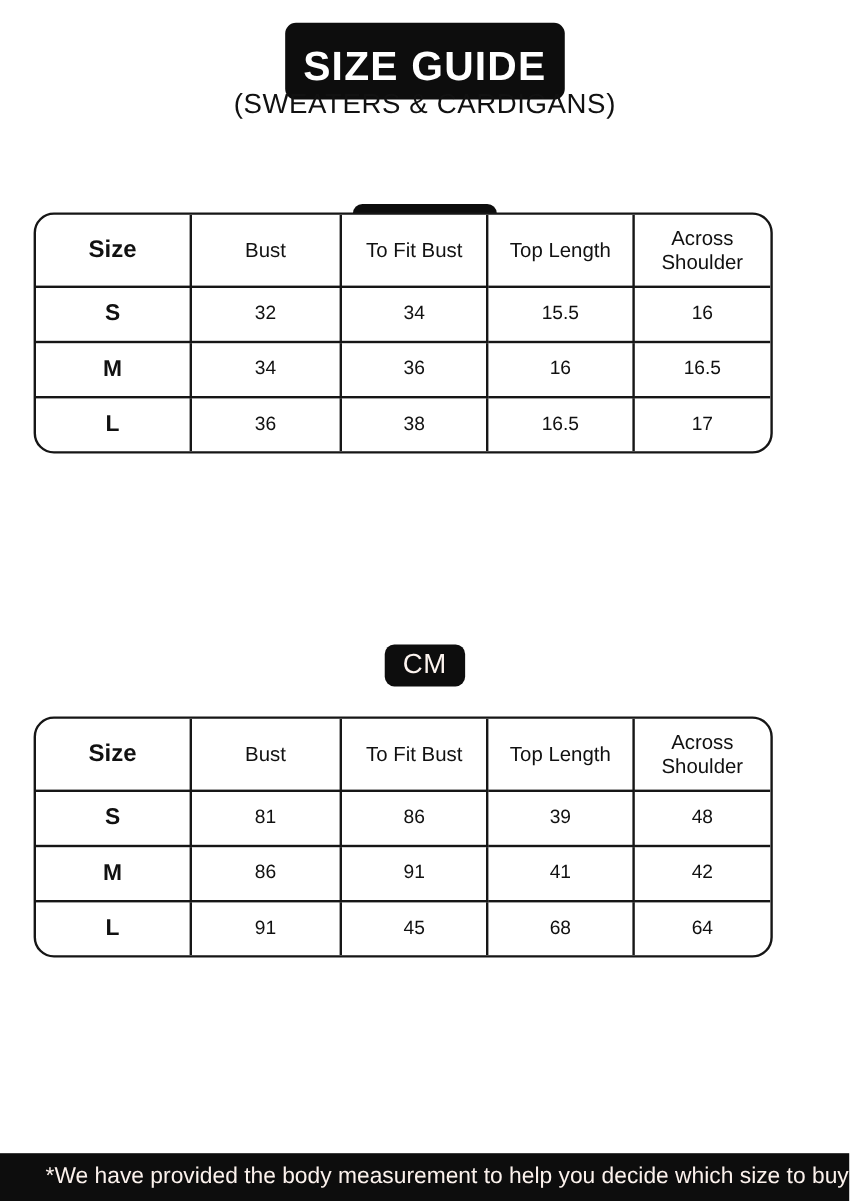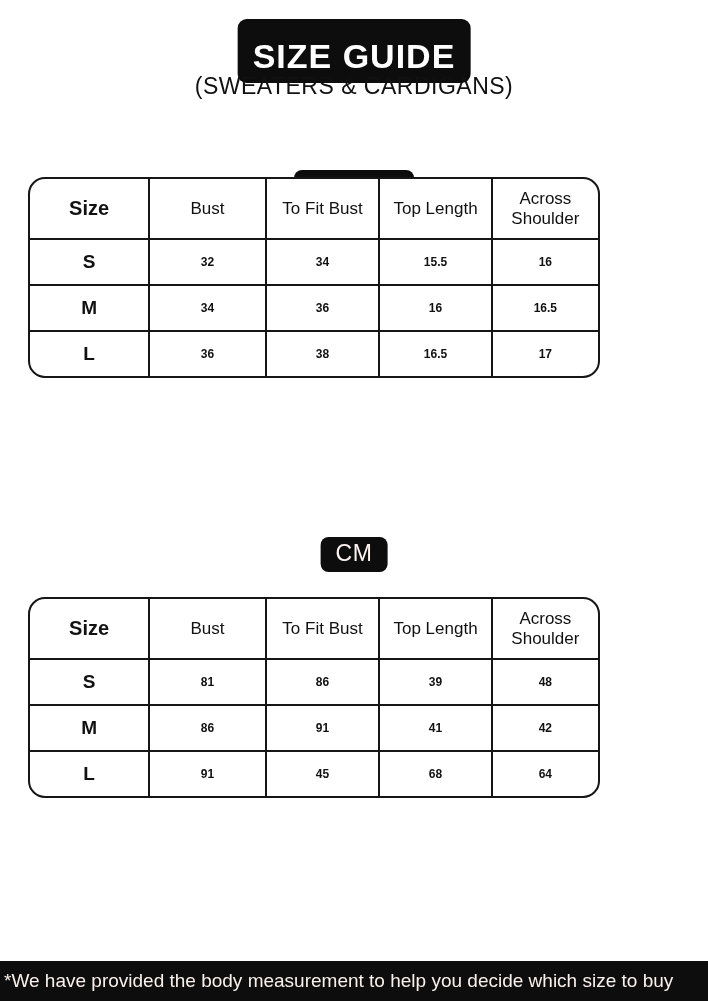--- a/index.html
+++ b/index.html
@@ -58,21 +58,21 @@
     letter-spacing: 0.5px;
     white-space: nowrap;
   }
   .badge-inches { top: 122px; margin-top: 48px; }
   .badge-cm { top: 537px; }
 
   
   .table-wrap {
     position: absolute;
     left: 28px;
-    width: 572px;
+    width: 616px;
     border: 2px solid #161616;
     border-radius: 17px;
     overflow: hidden;
     background: #ffffff;
     box-sizing: border-box;
   }
   .table-inches { top: 177px; }
   .table-cm { top: 597px; }
 
   .table-wrap table {
@@ -97,22 +97,22 @@
     height: 59px;
     font-size: 17px;
     font-weight: 400;
   }
   .table-wrap thead th:first-child {
     font-size: 20px;
     font-weight: 700;
   }
   .table-wrap tbody td {
     height: 44px;
-    font-size: 12px;
-    font-weight: 700;
+    font-size: 16px;
+    font-weight: 400;
   }
   .table-wrap tbody td.size-cell {
     font-size: 19px;
     font-weight: 700;
   }
   
   .table-wrap col:nth-child(1) { width: 21%; }
   .table-wrap col:nth-child(2) { width: 20.5%; }
   .table-wrap col:nth-child(3) { width: 20%; }
   .table-wrap col:nth-child(4) { width: 19.8%; }
@@ -122,21 +122,21 @@
   .footer-bar {
     position: absolute;
     left: 0;
     bottom: 0;
     width: 100%;
     height: 40px;
     background: #0d0d0d;
     display: flex;
     align-items: center;
     box-sizing: border-box;
-    padding-left: 4px;
+    padding-left: 38px;
   }
   .footer-bar span {
     color: #fbf1ec;
     font-size: 19px;
     font-weight: 400;
     white-space: nowrap;
   }
 </style>
 </head>
 <body>

